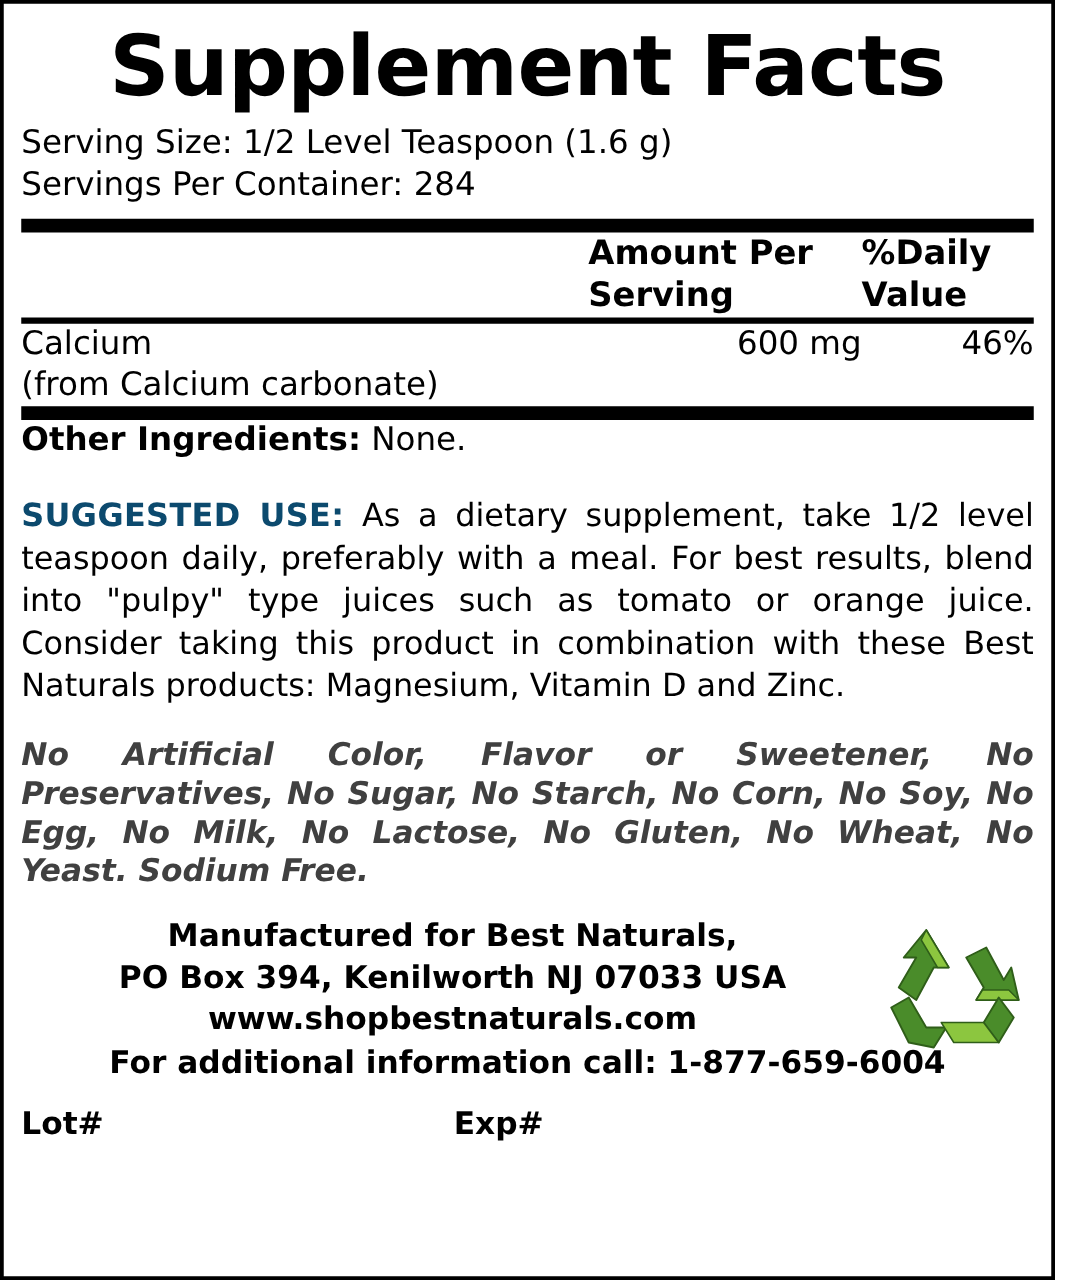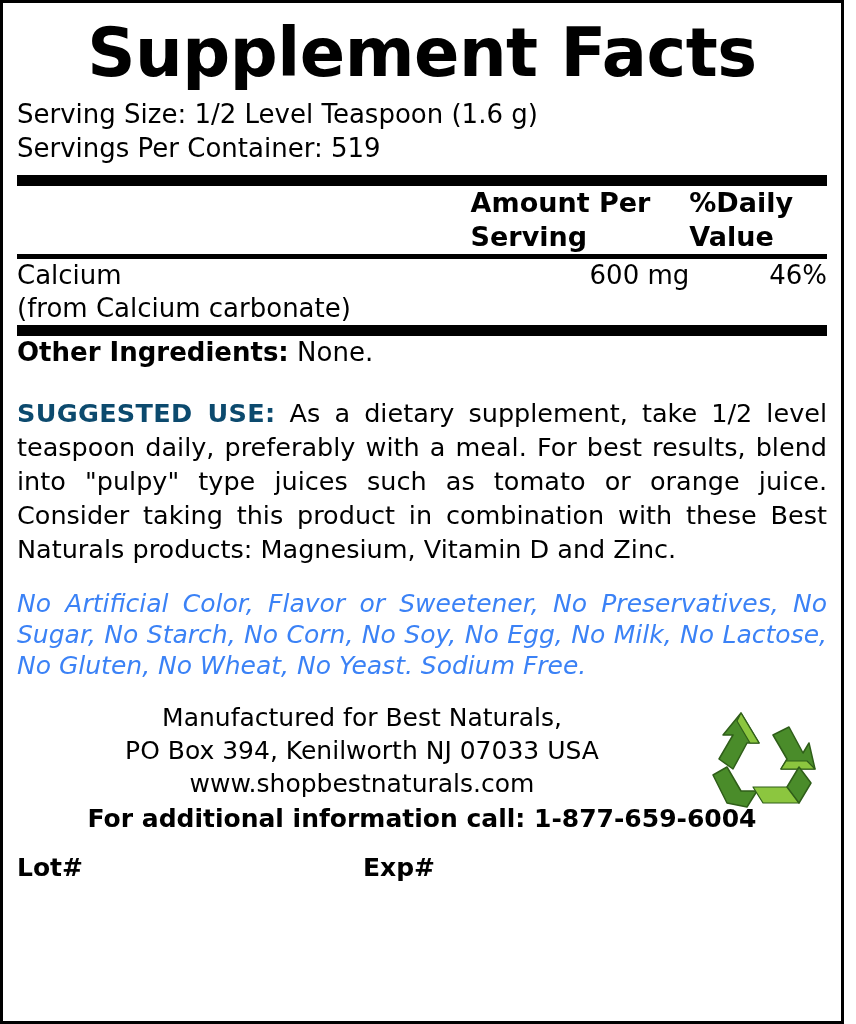--- a/index.html
+++ b/index.html
@@ -106,38 +106,38 @@
     margin-top: 28px;
     font-family: "DejaVu Sans", sans-serif;
   }
   .suggested .hdr {
     font-weight: bold;
     color: #0c4a6e;
     letter-spacing: 0.3px;
   }
   
   .claims {
-    color: #3b82f6;
+    color: #404040;
     font-style: italic;
-    font-weight: normal;
+    font-weight: bold;
     font-size: 25px;
     line-height: 31px;
     text-align: justify;
     margin-top: 22px;
   }
   
   .footer {
     margin-top: 20px;
     position: relative;
   }
   .footer-lines {
     text-align: center;
     font-size: 25px;
     line-height: 33px;
-    font-weight: normal;
+    font-weight: bold;
     padding-right: 120px;
   }
   .call-line {
     text-align: center;
     font-size: 25px;
     line-height: 33px;
     font-weight: bold;
     margin-top: 2px;
     padding-right: 0;
   }
@@ -162,21 +162,21 @@
   }
 </style>
 </head>
 <body>
 
 <div class="label">
 
   <div class="title">Supplement Facts</div>
 
   <div class="serving-line">Serving Size: 1/2 Level Teaspoon (1.6 g)</div>
-  <div class="serving-line">Servings Per Container: 519</div>
+  <div class="serving-line">Servings Per Container: 284</div>
 
   <div class="rule-thick"></div>
 
   <table class="tbl">
     <colgroup>
       <col class="col-name">
       <col class="col-amt">
       <col class="col-dv">
     </colgroup>
     <tbody>

